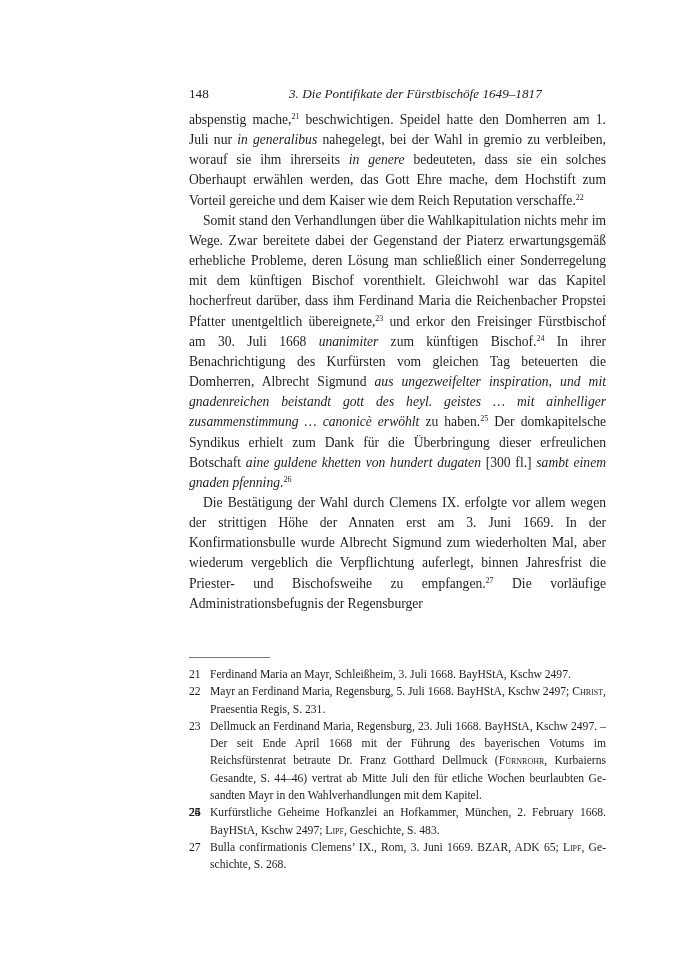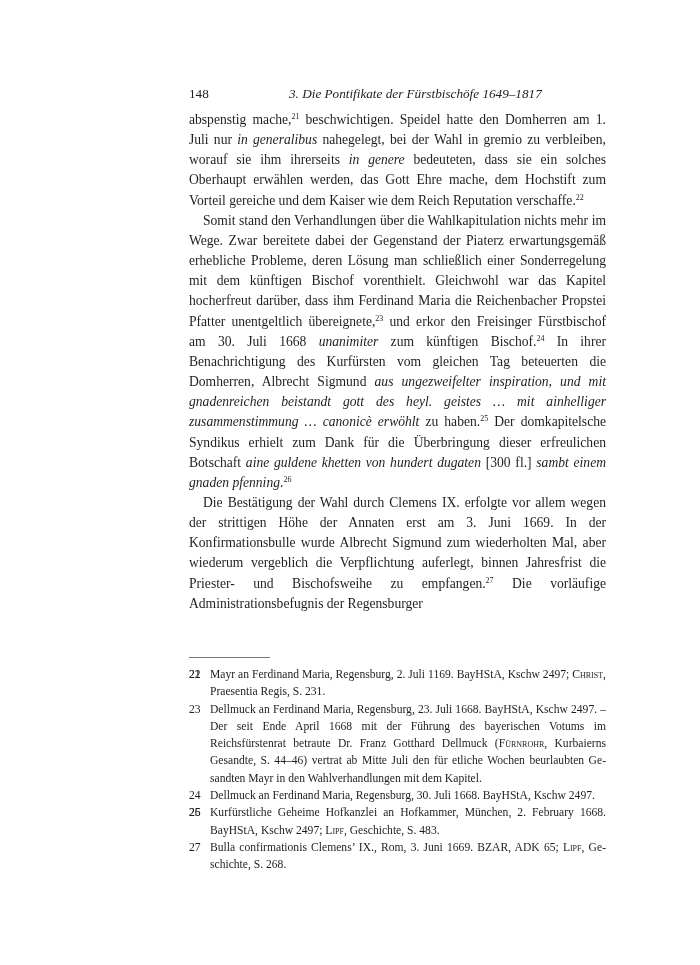--- a/index.html
+++ b/index.html
@@ -99,30 +99,30 @@
 
     <p class="indent"><span>Somit stand den Verhandlungen über die Wahlkapitulation nichts mehr im Wege. Zwar bereitete dabei der Gegenstand der Piaterz erwartungsgemäß erhebliche Probleme, deren Lösung man schließlich einer Sonderregelung mit dem künftigen Bischof vorenthielt. Gleichwohl war das Kapitel hocherfreut darüber, dass ihm Ferdinand Maria die Reichenbacher Propstei Pfatter un­entgeltlich übereignete,</span><sup>23</sup><span> und erkor den Freisinger Fürstbischof am 30. Juli 1668 </span><i>unanimiter</i><span> zum künftigen Bischof.</span><sup>24</sup><span> In ihrer Benachrichtigung des Kurfürsten vom gleichen Tag beteuerten die Domherren, Albrecht Sigmund </span><i>aus ungezweifelter inspiration, und mit gnadenreichen beistandt gott des heyl. geistes … mit ainhelliger zusammenstimmung … canonicè erwöhlt</i><span> zu haben.</span><sup>25</sup><span> Der domkapitelsche Syndikus erhielt zum Dank für die Überbringung dieser erfreulichen Botschaft </span><i>aine guldene khetten von hundert dugaten</i><span> [300 fl.] </span><i>sambt einem gnaden pfenning</i><span>.</span><sup>26</sup></p>
 
     <p class="indent"><span>Die Bestätigung der Wahl durch Clemens IX. erfolgte vor allem wegen der strittigen Höhe der Annaten erst am 3. Juni 1669. In der Konfirmationsbulle wurde Albrecht Sigmund zum wiederholten Mal, aber wiederum vergeblich die Verpflichtung auferlegt, binnen Jahresfrist die Priester- und Bischofsweihe zu empfangen.</span><sup>27</sup><span> Die vorläufige Administrationsbefugnis der Regensburger</span></p>
   </div>
 
   <div class="fn-rule"></div>
 
   <div class="footnotes">
     <div class="fn">
-      <span class="fn-num">21</span>
+      <span class="fn-num">21</span><span>Ferdinand Maria an Mayr, Schleißheim, 3. Juli 1668. BayHStA, Kschw 2497.</span>
     </div>
     <div class="fn">
-      <span class="fn-num">22</span><span>Mayr an Ferdinand Maria, Regensburg, 2. Juli 1169. BayHStA, Kschw 2497; </span><span class="sc">Christ</span><span>, Praesentia Regis, S. 231.</span>
+      <span class="fn-num">22</span><span>Mayr an Ferdinand Maria, Regensburg, 5. Juli 1668. BayHStA, Kschw 2497; </span><span class="sc">Christ</span><span>, Praesentia Regis, S. 231.</span>
     </div>
     <div class="fn">
       <span class="fn-num">23</span><span>Dellmuck an Ferdinand Maria, Regensburg, 23. Juli 1668. BayHStA, Kschw 2497. – Der seit Ende April 1668 mit der Führung des bayerischen Votums im Reichsfürstenrat betraute Dr. Franz Gotthard Dellmuck (</span><span class="sc">Fürnrohr</span><span>, Kurbaierns Gesandte, S. 44–46) vertrat ab Mitte Juli den für etliche Wochen beurlaubten Ge­sandten Mayr in den Wahlverhandlungen mit dem Kapitel.</span>
     </div>
     <div class="fn">
-      <span class="fn-num">24</span><span>Dellmuck an Ferdinand Maria, Regensburg, 30. Juli 1668. BayHStA, Kschw 2497.</span>
+      <span class="fn-num">24</span>
     </div>
     <div class="fn">
       <span class="fn-num">25</span>
     </div>
     <div class="fn">
       <span class="fn-num">26</span><span>Kurfürstliche Geheime Hofkanzlei an Hofkammer, München, 2. February 1668. BayHStA, Kschw 2497; </span><span class="sc">Lipf</span><span>, Geschichte, S. 483.</span>
     </div>
     <div class="fn">
       <span class="fn-num">27</span><span>Bulla confirmationis Clemens’ IX., Rom, 3. Juni 1669. BZAR, ADK 65; </span><span class="sc">Lipf</span><span>, Ge­schichte, S. 268.</span>
     </div>

